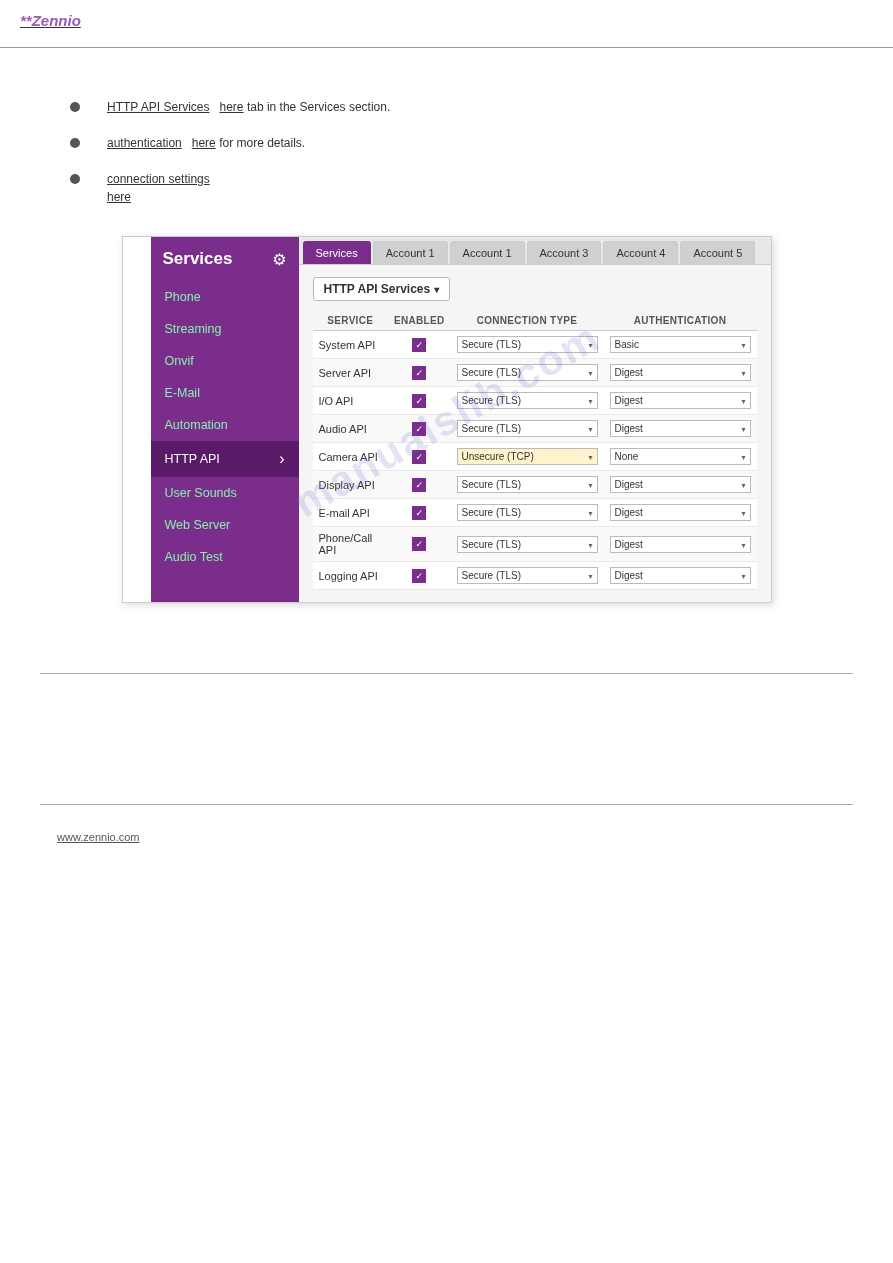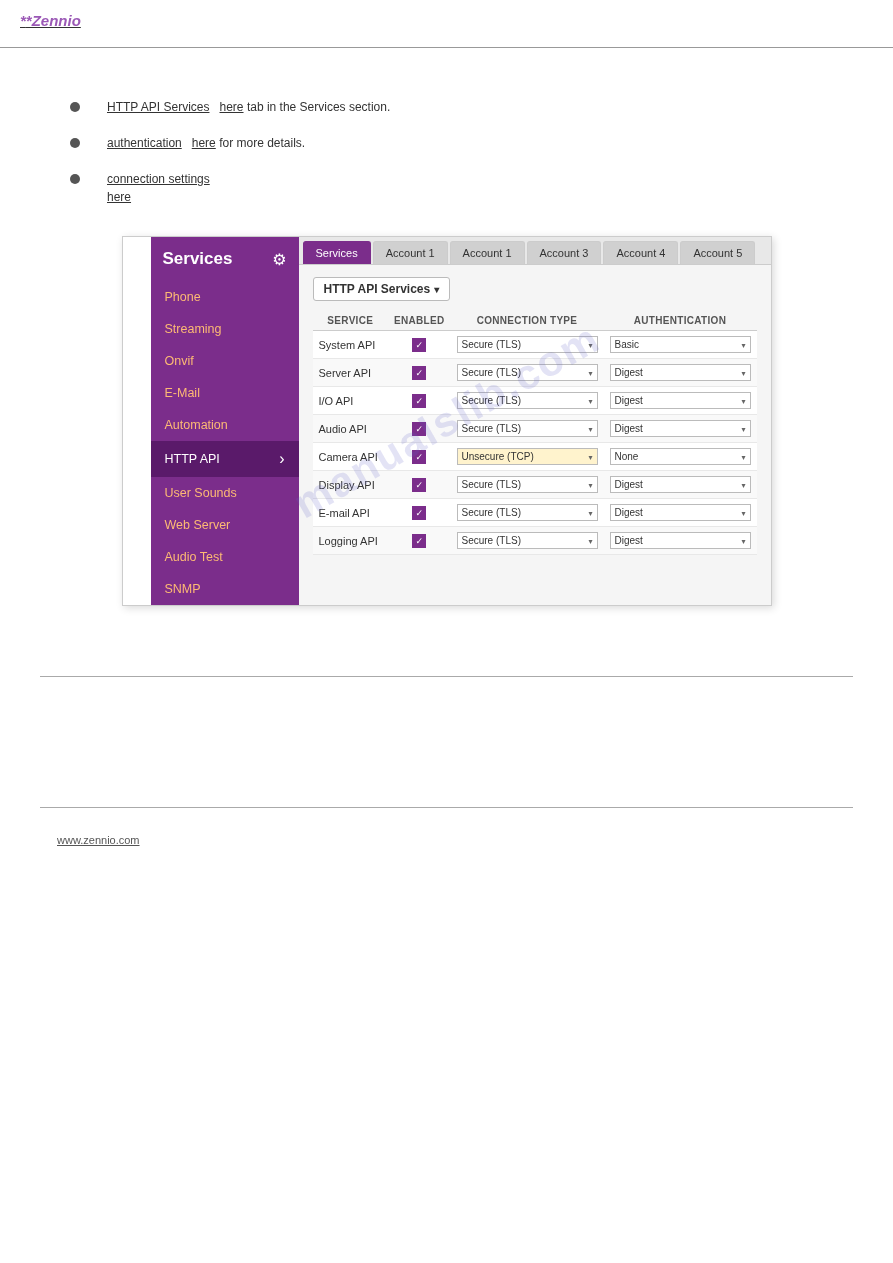--- a/index.html
+++ b/index.html
@@ -88,21 +88,21 @@
       color: #fff;
       font-size: 17px;
       font-weight: bold;
     }
     .sidebar-icon {
       color: #fff;
       font-size: 16px;
     }
     .sidebar-item {
       padding: 9px 14px;
-      color: #fdba74;
+      color: #86efac;
       font-size: 12.5px;
       cursor: pointer;
     }
     .sidebar-item.active {
       background: #5a1a6a;
       color: #fff;
       display: flex;
       align-items: center;
       justify-content: space-between;
     }
@@ -357,21 +357,20 @@
           </div>
           <div class="sidebar-item">Phone</div>
           <div class="sidebar-item">Streaming</div>
           <div class="sidebar-item">Onvif</div>
           <div class="sidebar-item">E-Mail</div>
           <div class="sidebar-item">Automation</div>
           <div class="sidebar-item active">HTTP API</div>
           <div class="sidebar-item">User Sounds</div>
           <div class="sidebar-item">Web Server</div>
           <div class="sidebar-item">Audio Test</div>
-          <div class="sidebar-item">SNMP</div>
         </div>
 
         <div class="main-panel">
 
           <div class="tabs-row">
             <div class="tab active">Services</div>
             <div class="tab">Account 1</div>
             <div class="tab">Account 1</div>
             <div class="tab">Account 3</div>
             <div class="tab">Account 4</div>
@@ -474,20 +473,32 @@
                     <td class="col-connection"><div class="select-field">
                         <span>Secure (TLS)</span>
                         <span class="chevron">▾</span>
                       </div></td>
                     <td class="col-auth"><div class="select-field">
                         <span>Digest</span>
                         <span class="chevron">▾</span>
                       </div></td>
                   </tr>
                   <tr>
+                    <td class="col-service">Phone/Call API</td>
+                    <td class="col-enabled checkbox-cell"><div class="cb checked"></div></td>
+                    <td class="col-connection"><div class="select-field">
+                        <span>Secure (TLS)</span>
+                        <span class="chevron">▾</span>
+                      </div></td>
+                    <td class="col-auth"><div class="select-field">
+                        <span>Digest</span>
+                        <span class="chevron">▾</span>
+                      </div></td>
+                  </tr>
+                  <tr>
                     <td class="col-service">Logging API</td>
                     <td class="col-enabled checkbox-cell"><div class="cb checked"></div></td>
                     <td class="col-connection"><div class="select-field">
                         <span>Secure (TLS)</span>
                         <span class="chevron">▾</span>
                       </div></td>
                     <td class="col-auth"><div class="select-field">
                         <span>Digest</span>
                         <span class="chevron">▾</span>
                       </div></td>

